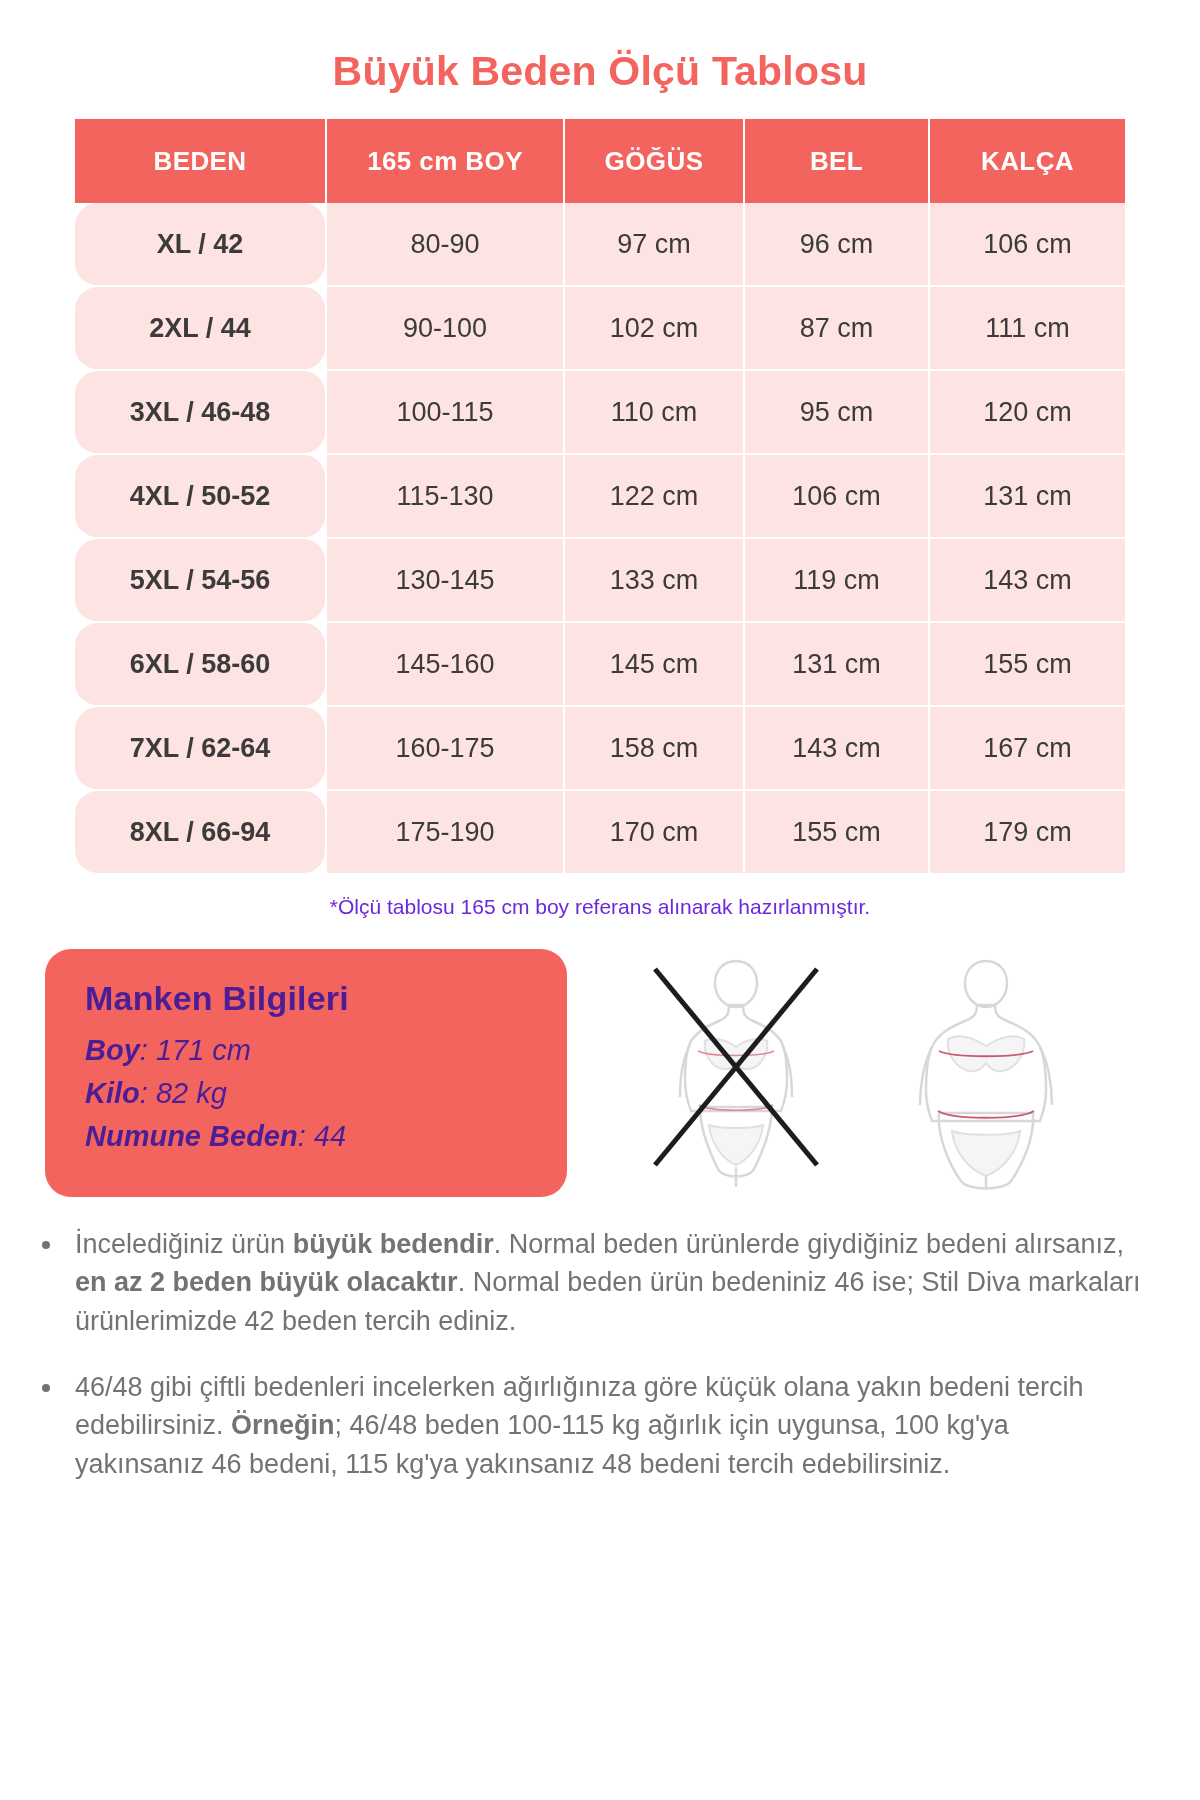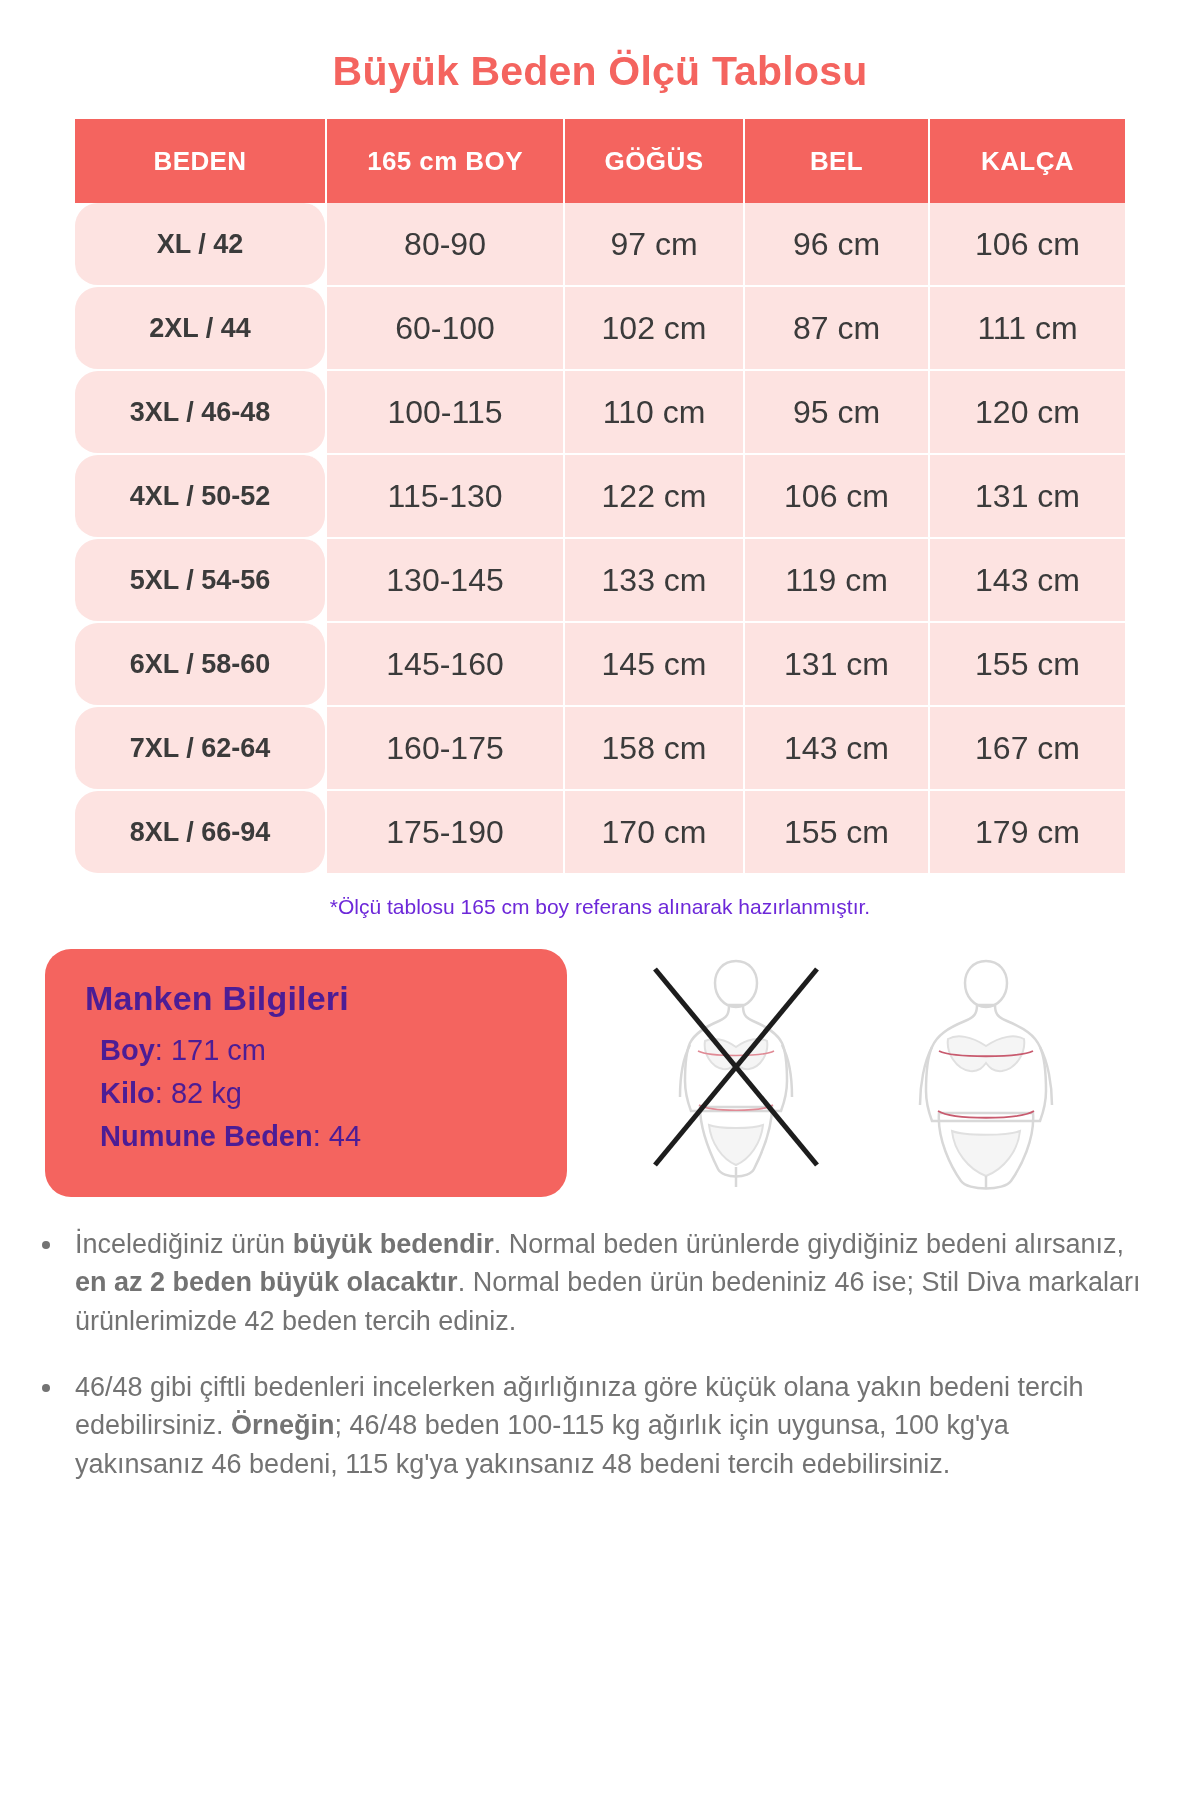--- a/index.html
+++ b/index.html
@@ -48,21 +48,21 @@
     height: 82px;
     letter-spacing: 0.4px;
     border-right: 2px solid #ffffff;
   }
   table.size-table th:last-child { border-right: none; }
 
   table.size-table td {
     background: #fde3e1;
     height: 80px;
     text-align: center;
-    font-size: 32px;
+    font-size: 27px;
     color: #3b3b3b;
     border-right: 2px solid #ffffff;
     border-bottom: 2px solid #ffffff;
   }
   table.size-table td:last-child { border-right: none; }
   table.size-table tbody tr:last-child td { border-bottom: none; }
   table.size-table td.beden-cell {
     font-weight: bold;
     font-size: 27px;
     border-radius: 23px;
@@ -100,22 +100,23 @@
     flex: 0 0 auto;
   }
   .model-card h2 {
     margin: 4px 0 16px 0;
     font-size: 34px;
     font-weight: bold;
     letter-spacing: 0.2px;
   }
   .model-card .line {
     font-size: 29px;
-    margin: 10px 15px;
+    margin: 10px 0;
     font-weight: normal;
+    font-style: italic;
   }
   .model-card .line b { font-weight: bold; }
 
   .figures {
     flex: 1 1 auto;
     display: flex;
     justify-content: center;
     align-items: flex-start;
     gap: 60px;
     padding-top: 6px;
@@ -164,21 +165,21 @@
     <tbody id="table-body">
         <tr>
           <td class="beden-cell">XL / 42</td>
           <td>80-90</td>
           <td>97 cm</td>
           <td>96 cm</td>
           <td>106 cm</td>
         </tr>
         <tr>
           <td class="beden-cell">2XL / 44</td>
-          <td>60-100</td>
+          <td>90-100</td>
           <td>102 cm</td>
           <td>87 cm</td>
           <td>111 cm</td>
         </tr>
         <tr>
           <td class="beden-cell">3XL / 46-48</td>
           <td>100-115</td>
           <td>110 cm</td>
           <td>95 cm</td>
           <td>120 cm</td>

